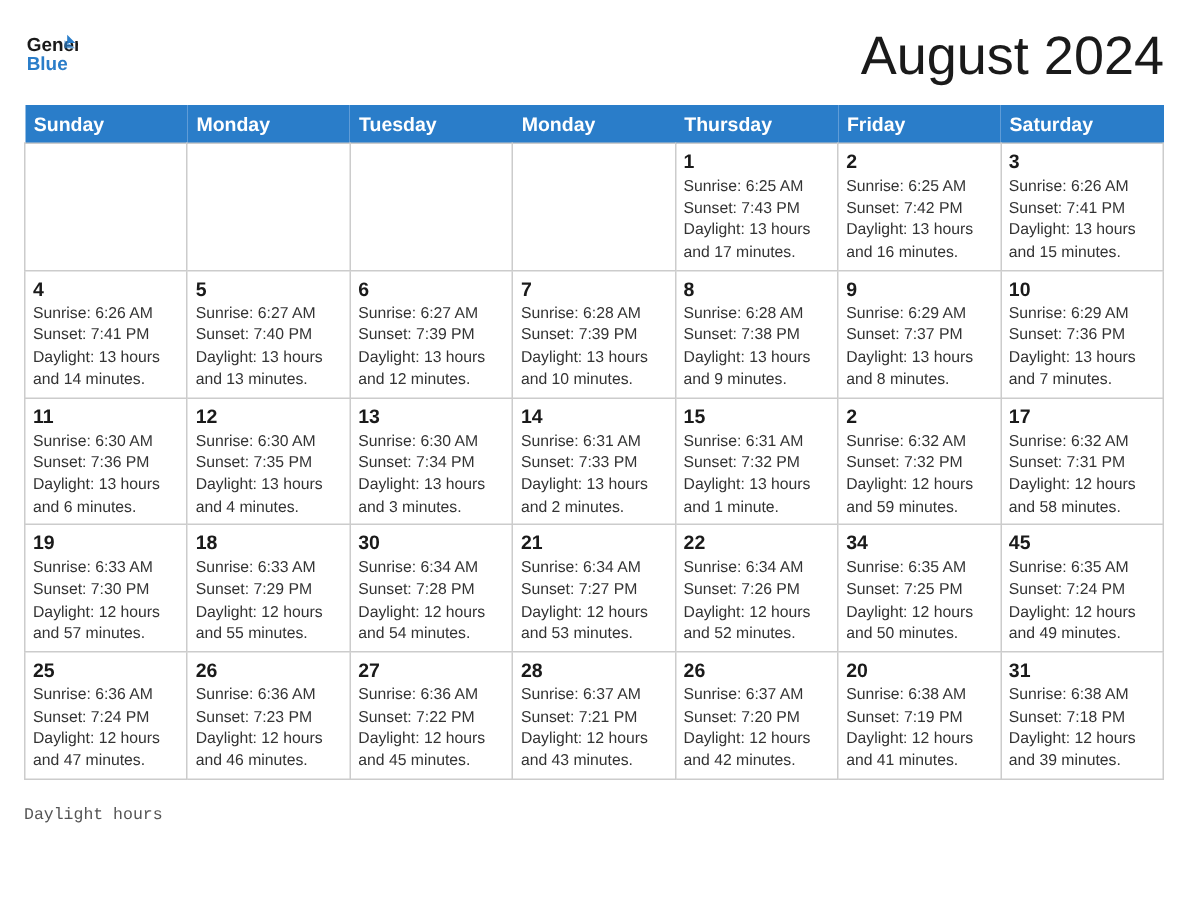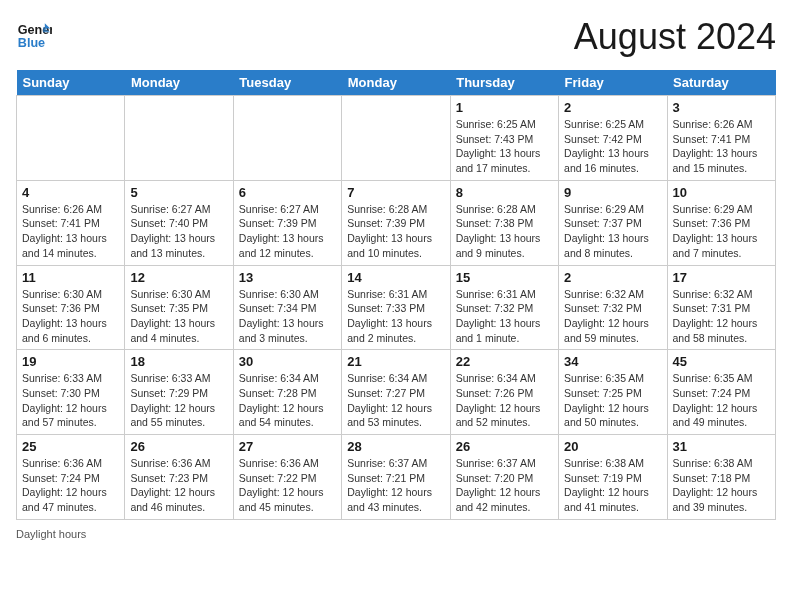--- a/index.html
+++ b/index.html
@@ -68,23 +68,24 @@
       font-size: 10.5px;
       line-height: 1.4;
     }
     .empty-cell {
       background: #fff;
     }
     tr td {
       background: #fff;
     }
     .legend {
-      margin-top: 8px;
+      margin-top: 18px;
       font-size: 11px;
       color: #555;
+      font-family: Liberation Mono, monospace;
     }
   </style>
 </head>
 <body>
 
 <div class="header">
   <div class="logo">
     <svg class="logo-icon" viewBox="0 0 40 40">
       <text x="2" y="20" font-size="14" font-weight="bold" fill="#1a1a1a" font-family="Arial">General</text>
       <text x="2" y="34" font-size="14" font-weight="bold" fill="#2a7dc9" font-family="Arial">Blue</text>

